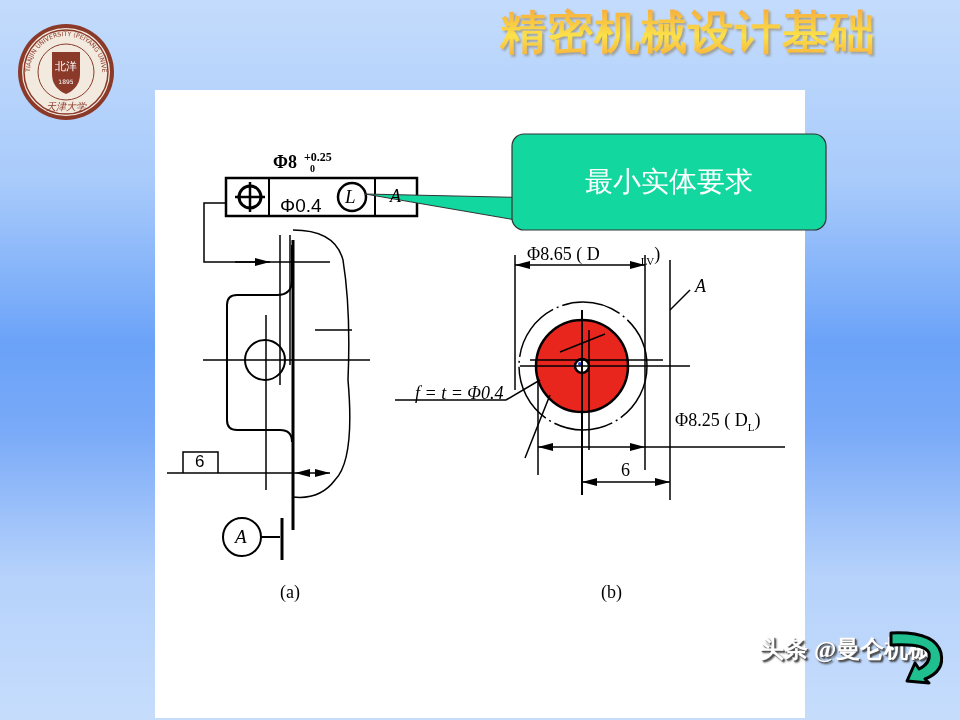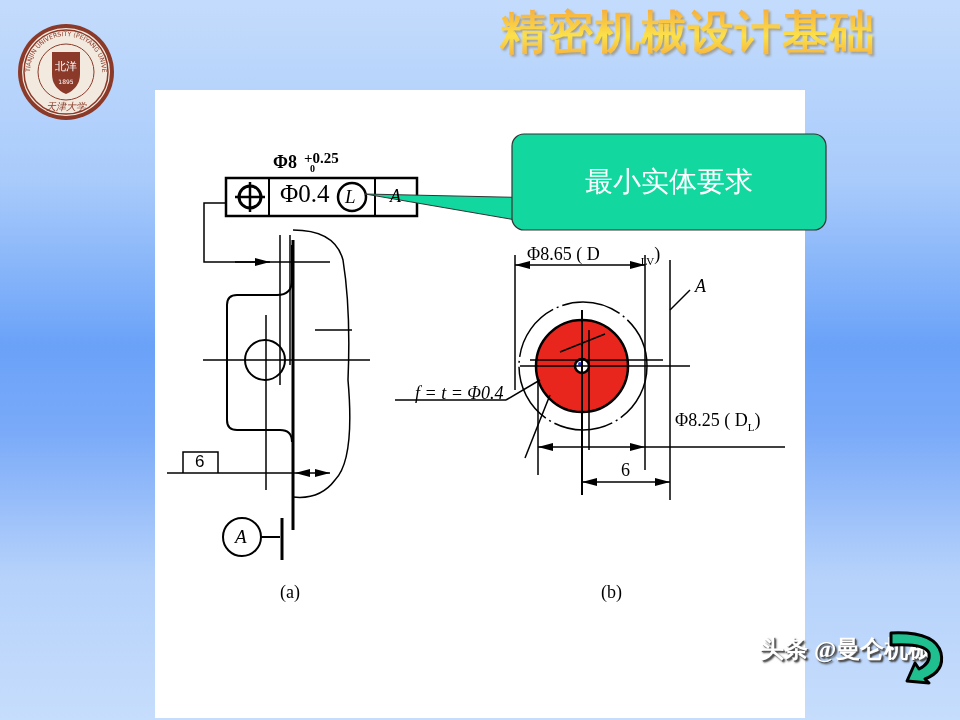--- a/index.html
+++ b/index.html
@@ -109,23 +109,23 @@
       <polygon points="427,392 442,388 442,396"></polygon>
       <polygon points="515,392 500,388 500,396"></polygon>
     </g>
 
     <polygon points="210,104 390,108 390,135" fill="#12d8a0"></polygon>
     <line x1="210" y1="104" x2="390" y2="108" stroke="#333" stroke-width="1"></line>
     <line x1="210" y1="104" x2="390" y2="135" stroke="#333" stroke-width="1"></line>
   </svg>
 
   <div class="lbl" style="left:118px;top:62px;font-size:18px;font-weight:bold;">Φ8</div>
-  <div class="lbl" style="left:149px;top:60px;font-size:15px;font-weight:bold;">+0.25</div>
+  <div class="lbl" style="left:149px;top:60px;font-size:12px;font-weight:bold;">+0.25</div>
   <div class="lbl" style="left:155px;top:73px;font-size:10px;font-weight:bold;">0</div>
-  <div class="lbl" style="left:125px;top:90px;font-size:25px;font-family:Liberation Serif, serif;">Φ0.4</div>
+  <div class="lbl" style="left:125px;top:105px;font-size:19px;font-family:Liberation Sans, sans-serif;">Φ0.4</div>
   <div class="lbl" style="left:190px;top:96px;font-size:19px;font-style:italic;">L</div>
   <div class="lbl" style="left:235px;top:96px;font-size:18px;font-style:italic;">A</div>
   <div class="lbl" style="left:40px;top:362px;font-size:17px;font-family:'Liberation Sans',sans-serif;">6</div>
   <div class="lbl" style="left:80px;top:436px;font-size:19px;font-style:italic;">A</div>
   <div class="lbl" style="left:125px;top:492px;font-size:18px;">(a)</div>
 
   <div class="lbl" style="left:372px;top:154px;font-size:18px;"><span>Φ8.65 ( D</span><sub style="font-size:11px;margin-left:41px;">LV</sub>)</div>
   <div class="lbl" style="left:540px;top:186px;font-size:18px;font-style:italic;">A</div>
   <div class="lbl" style="left:260px;top:293px;font-size:18px;font-style:italic;">f = t = Φ0.4</div>
   <div class="lbl" style="left:520px;top:320px;font-size:18px;"><span>Φ8.25 ( D</span><sub style="font-size:11px;">L</sub>)</div>

